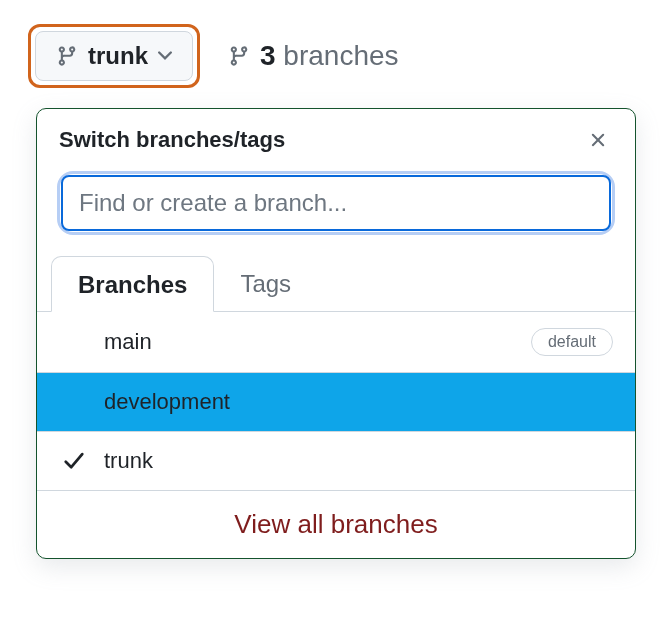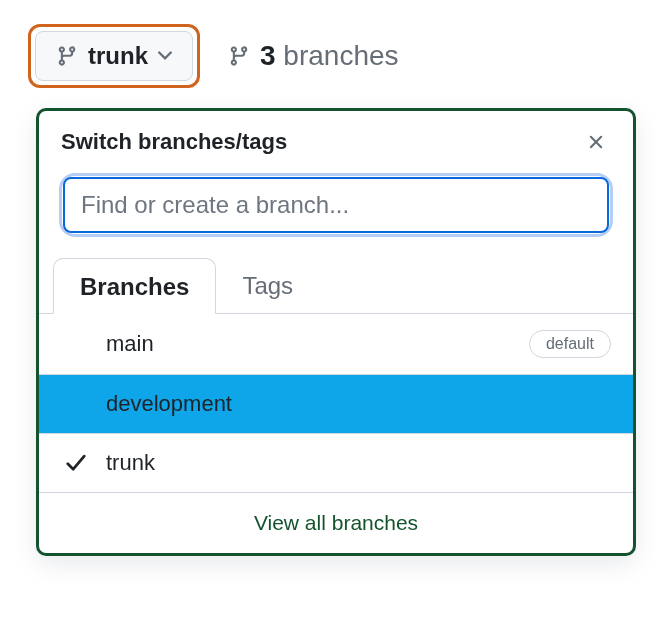--- a/index.html
+++ b/index.html
@@ -44,21 +44,21 @@
     font-size: 28px;
     color: #656d76;
   }
   .stat strong { color: #1f2328; font-weight: 600; }
   .popover {
     position: absolute;
     left: 36px;
     top: 108px;
     width: 600px;
     background: #ffffff;
-    border: 3px solid #14532d;
+    border: 1px solid #14532d;
     border-radius: 10px;
     box-shadow: 0 8px 24px rgba(140,149,159,.2);
   }
   .pop-header {
     display: flex;
     align-items: center;
     justify-content: space-between;
     padding: 16px 22px 12px 22px;
   }
   .pop-title {
@@ -136,22 +136,22 @@
     margin-left: auto;
     border: 1px solid #d0d7de;
     border-radius: 999px;
     padding: 4px 16px;
     font-size: 16px;
     color: #656d76;
   }
   .footer-link {
     text-align: center;
     padding: 18px;
-    font-size: 21px;
-    color: #14532d;
+    font-size: 26px;
+    color: #7f1d1d;
     cursor: pointer;
   }
   svg { display: block; }
 </style>
 </head>
 <body>
 
 <div class="topbar">
   <div class="branch-btn-wrap">
     <div class="branch-btn">

